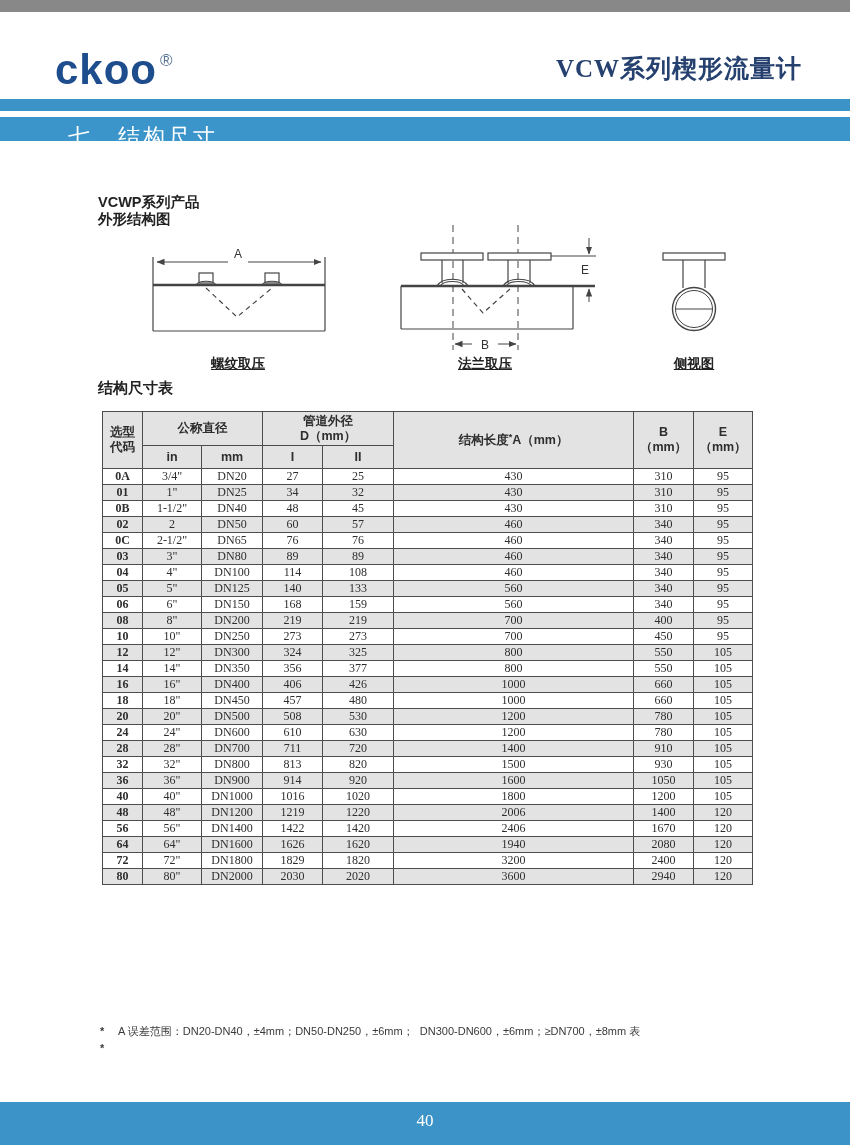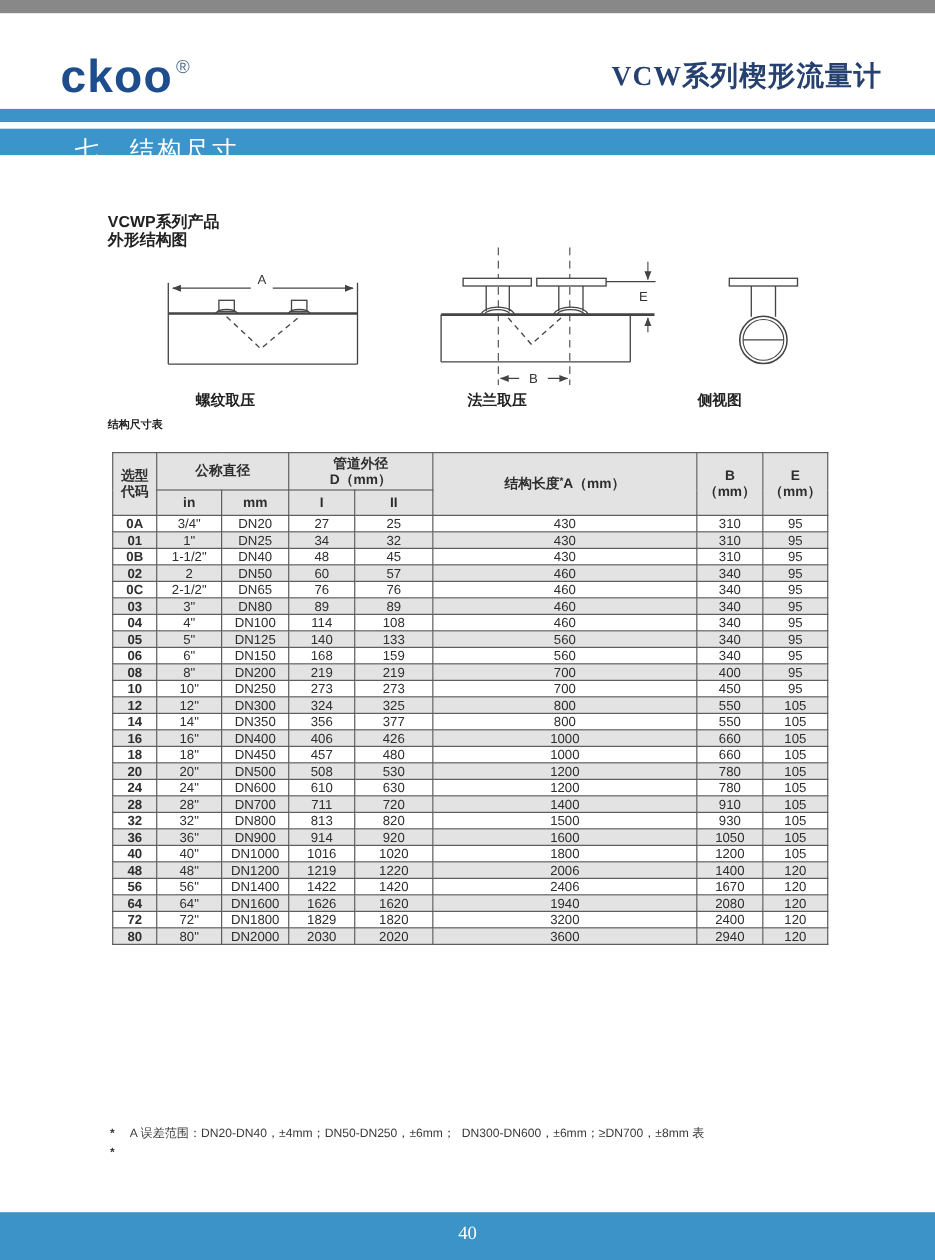--- a/index.html
+++ b/index.html
@@ -33,44 +33,44 @@
     padding-left:68px;box-sizing:border-box;
   }
   
   .fig-caption{
     position:absolute;left:98px;top:182px;
     font-size:14.5px;font-weight:bold;color:#222;line-height:17px;
   }
   .fig-caption span{display:block;}
   .drawing-svg{position:absolute;left:100px;top:195px;}
   .draw-label{
-    position:absolute;top:343px;width:120px;text-align:left;
-    font-size:13.5px;font-weight:bold;color:#222;
+    position:absolute;top:343px;width:120px;text-align:center;
+    font-size:13.5px;font-weight:bold;color:#222;text-decoration:underline;
   }
   .lbl-threaded{left:178px;}
   .lbl-flange{left:425px;}
   .lbl-side{left:634px;}
   .table-caption{
     position:absolute;left:98px;top:367px;
-    font-size:10px;font-weight:bold;color:#222;
+    font-size:15px;font-weight:bold;color:#222;
   }
   
   .dim-table{
     position:absolute;left:102px;top:399px;
     border-collapse:collapse;table-layout:fixed;width:650px;
     font-size:12px;color:#2e2e2e;padding-left:21px;
   }
   .dim-table th,.dim-table td{
     border:1px solid #4d4d4d;text-align:center;vertical-align:middle;
     padding:0;white-space:nowrap;overflow:hidden;
   }
   .dim-table thead th{background:#e3e3e3;font-weight:bold;font-size:12.5px;}
   .dim-table thead tr.h1 th{height:33px;}
   .dim-table thead tr.h2 th{height:22px;}
-  .dim-table tbody tr{height:15px;}
+  .dim-table tbody tr{height:15px;font-family:Liberation Serif, serif;}
   .dim-table tbody tr:nth-child(even) td{background:#e3e3e3;}
   .dim-table td.code{font-weight:bold;}
   .dim-table th .tl{display:block;line-height:15px;}
   .dim-table sup{font-size:9px;vertical-align:4px;}
   
   .notes{position:absolute;left:100px;top:1011px;width:660px;font-size:11px;color:#3a3a3a;line-height:16.5px;}
   .note{display:flex;}
   .note .marker{width:18px;flex:0 0 18px;font-weight:bold;}
   .note .body{white-space:pre-wrap;}
   

